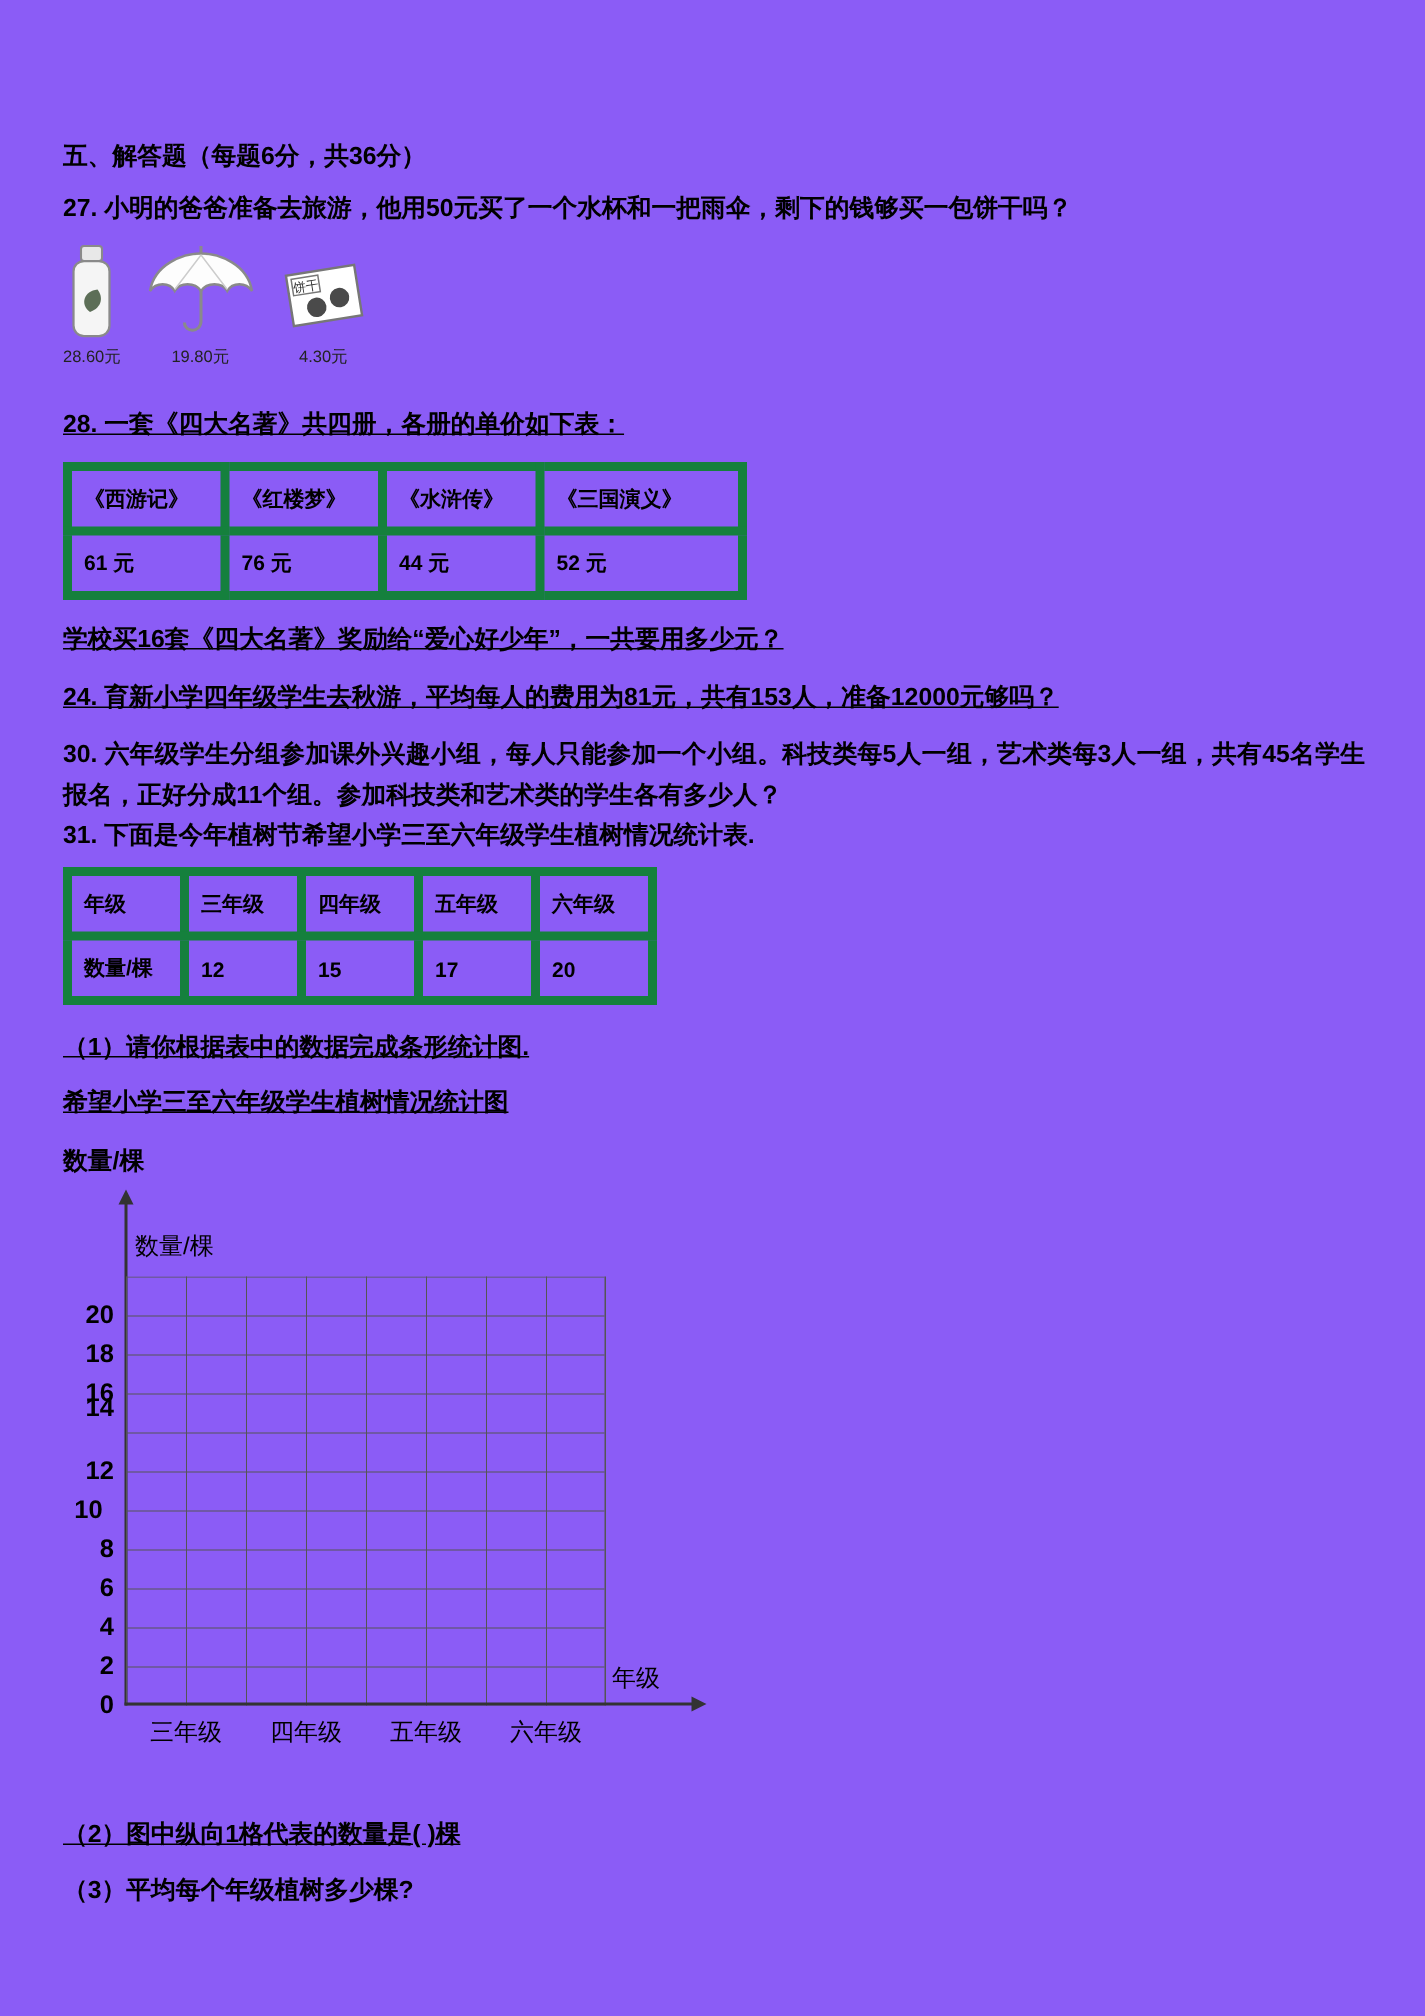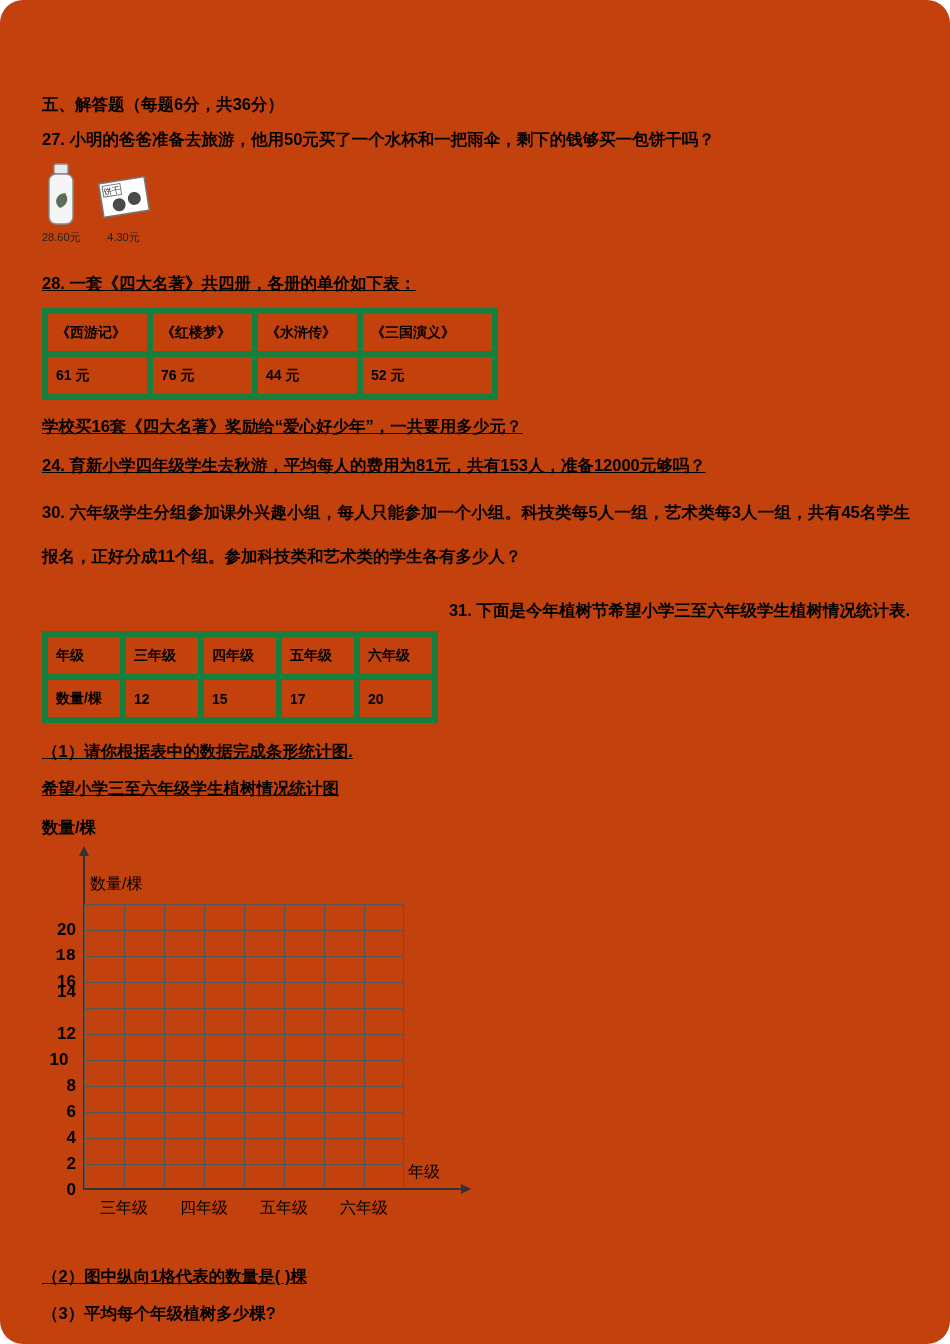--- a/index.html
+++ b/index.html
@@ -1,21 +1,21 @@
 <!DOCTYPE html>
 <html><head>
 <meta charset="utf-8">
 <style>
   * { margin:0; padding:0; box-sizing:border-box; }
   html,body { background:#ffffff; }
   body { font-family:"Liberation Sans", sans-serif; color:#000; }
-  .page { width:950px; height:1344px; background:#c2410c; padding:92px 40px 0 42px; overflow:hidden; position:relative;border-radius:23px; }
+  .page { width:950px; height:1344px; background:#8b5cf6; padding:92px 40px 0 42px; overflow:hidden; position:relative; }
   .t { font-size:16.5px; font-weight:700; line-height:25px; }
-  .mb10{margin-bottom:10px;} .mb12{margin-bottom:12px;text-decoration:underline;} .mb14{margin-bottom:14px;text-decoration:underline;} .mb8{margin-bottom:8px;text-align:right;} .mb6{margin-bottom:6px;}
-  .q30 { line-height:44px; text-align:justify; margin-bottom:20px; }
+  .mb10{margin-bottom:10px;} .mb12{margin-bottom:12px;text-decoration:underline;} .mb14{margin-bottom:14px;text-decoration:underline;} .mb8{margin-bottom:8px;} .mb6{margin-bottom:6px;}
+  .q30 { line-height:27px; text-align:justify; margin-bottom:1px; }
 
   
   .items-row { display:flex; align-items:flex-end; gap:14px; margin:2px 0 26px 0; }
   .item { display:flex; flex-direction:column; align-items:center; }
   .item .price { margin-top:4px; font-size:11px; font-weight:400; color:#222; }
 
   
   .tbl { border-collapse:collapse; }
   .tbl td { border:6px solid #15803d; font-weight:700; font-size:14px; padding:0 8px; height:43px; vertical-align:middle; text-align:left; }
   .tbl1 { margin-bottom:14px; }
@@ -52,20 +52,31 @@
   <div class="t mb10">27. 小明的爸爸准备去旅游，他用50元买了一个水杯和一把雨伞，剩下的钱够买一包饼干吗？</div>
 
   <div class="items-row">
     <div class="item">
       <svg width="38" height="64" viewBox="0 0 38 64">
         <rect x="12" y="2" width="14" height="10" rx="2" fill="#e8e8e8" stroke="#8a8a8a" stroke-width="1.4"></rect>
         <rect x="7" y="12" width="24" height="50" rx="7" fill="#f5f5f5" stroke="#8a8a8a" stroke-width="1.5"></rect>
         <path d="M23 31 c-9 1 -12 10 -5 15 c8 -3 9 -10 5 -15 z" fill="#5c6e57"></path>
       </svg>
       <div class="price">28.60元</div>
+    </div>
+    <div class="item">
+      <svg width="78" height="64" viewBox="0 0 78 64">
+        <line x1="39" y1="2" x2="39" y2="8" stroke="#8a8a8a" stroke-width="2"></line>
+        <path d="M5 32 C8 14 27 7 39 7 C51 7 70 14 73 32
+                 C69 26 60 26 56.5 32 C53 26 43 26 39 32 C35 26 25 26 21.5 32 C18 26 9 26 5 32 Z" fill="#fdfdfd" stroke="#8a8a8a" stroke-width="1.6"></path>
+        <path d="M39 8 L21.5 31 M39 8 L56.5 31" stroke="#cccccc" stroke-width="1"></path>
+        <line x1="39" y1="32" x2="39" y2="52" stroke="#8a8a8a" stroke-width="2"></line>
+        <path d="M39 52 c0 8 -11 8 -11 1" fill="none" stroke="#8a8a8a" stroke-width="2"></path>
+      </svg>
+      <div class="price">19.80元</div>
     </div>
     <div class="item">
       <svg width="58" height="58" viewBox="0 0 58 58">
         <g transform="rotate(-9 29 29)">
           <rect x="6" y="12" width="46" height="34" fill="#ffffff" stroke="#777777" stroke-width="1.6"></rect>
           <rect x="9" y="15" width="18" height="11" fill="none" stroke="#777777" stroke-width="1"></rect>
           <text x="18" y="24" text-anchor="middle" font-size="8.5" fill="#333333">饼干</text>
           <circle cx="23" cy="36" r="6.5" fill="#4a4a4a"></circle>
           <circle cx="39" cy="32" r="6.5" fill="#4a4a4a"></circle>
         </g>
@@ -137,21 +148,21 @@
     <div class="yticks">
         <div class="ytick" style="top: 333px;">0</div>
         <div class="ytick" style="top: 307px;">2</div>
         <div class="ytick" style="top: 281px;">4</div>
         <div class="ytick" style="top: 255px;">6</div>
         <div class="ytick" style="top: 229px;">8</div>
         <div class="ytick" style="top: 203px; text-align: center;">10</div>
         <div class="ytick" style="top: 177px;">12</div>
         <div class="ytick" style="top: 135px;">14</div>
         <div class="ytick" style="top: 125px;">16</div>
-        <div class="ytick" style="top: 99px; font-family: Liberation Mono, monospace;">18</div>
+        <div class="ytick" style="top: 99px;">18</div>
         <div class="ytick" style="top: 73px;">20</div>
       </div>
     <div class="xcats">
         <div class="xcat" style="left: 42px;">三年级</div>
         <div class="xcat" style="left: 122px;">四年级</div>
         <div class="xcat" style="left: 202px;">五年级</div>
         <div class="xcat" style="left: 282px;">六年级</div>
       </div>
   </div>
 

